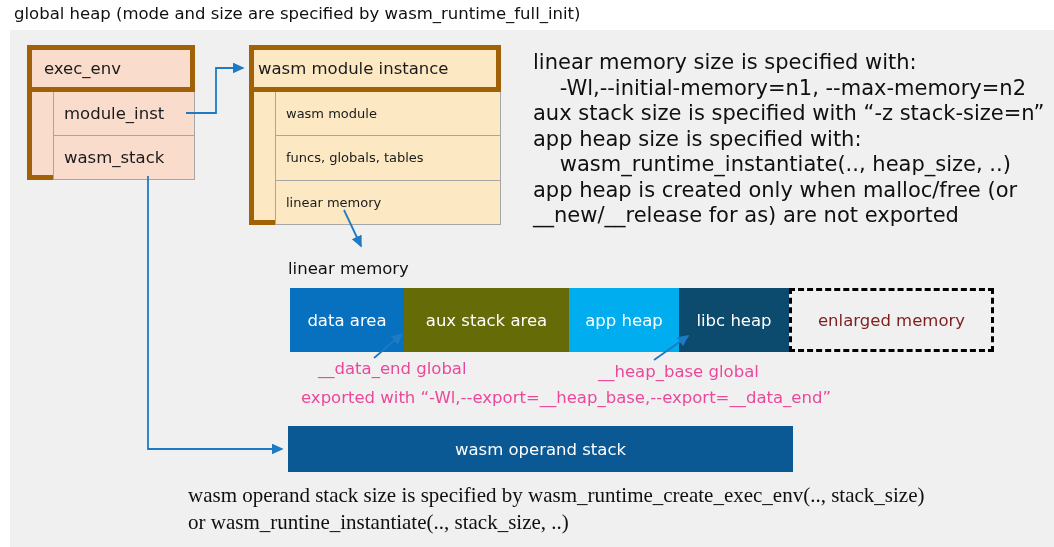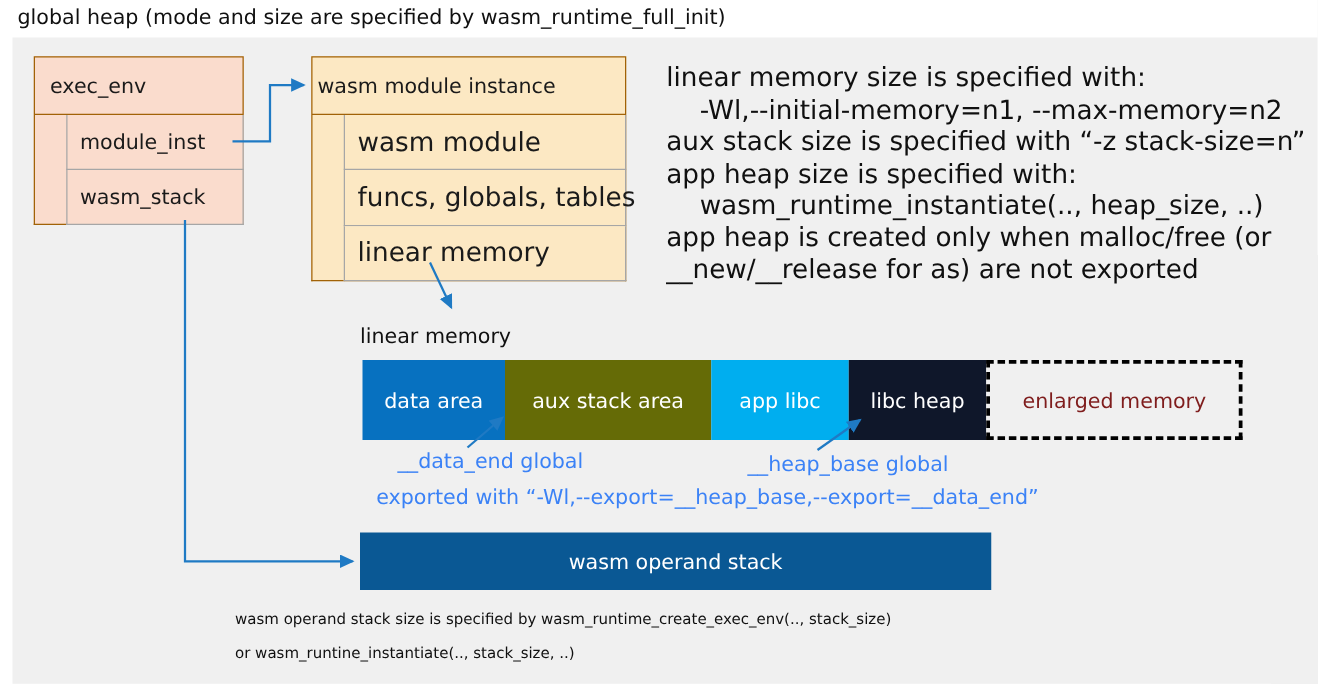--- a/index.html
+++ b/index.html
@@ -30,21 +30,21 @@
     font-size: 16.5px;
     line-height: 22px;
     color: #101010;
     white-space: nowrap;
   }
 
   
   .box {
     position: absolute;
     box-sizing: border-box;
-    border: 1px solid #a16207;
+    border: 5px solid #a16207;
     font-size: 16.5px;
     color: #1a1a1a;
     display: flex;
     align-items: center;
     white-space: nowrap;
   }
   .exec-head {
     left: 27px; top: 45px; width: 168px; height: 47px;
     background: #fadccd;
     padding-left: 12px;
@@ -88,21 +88,21 @@
   }
   .mod-row {
     box-sizing: border-box;
     height: 44.3px;
     border: 1px solid #a6a6a6;
     border-top: none;
     background: #fce8c3;
     display: flex;
     align-items: center;
     padding-left: 10px;
-    font-size: 21px;
+    font-size: 13px;
     white-space: nowrap;
   }
 
   
   .note-right {
     position: absolute;
     left: 533px;
     top: 50px;
     font-size: 21px;
     line-height: 25.5px;
@@ -150,33 +150,34 @@
     display: flex;
     align-items: center;
     justify-content: center;
     white-space: nowrap;
   }
 
   
   .anno {
     position: absolute;
     font-size: 16.5px;
-    color: #3b82f6;
+    color: #ec4899;
     white-space: nowrap;
   }
   .anno-data-end { left: 318px; top: 359px; }
   .anno-heap-base { left: 598px; top: 362px; }
   .anno-exported { left: 301px; top: 388px; }
   .note-bottom {
     position: absolute;
     left: 188px; top: 482px;
-    font-size: 12px;
+    font-size: 21px;
     line-height: 27px;
     color: #101010;
     white-space: pre;
+    font-family: Liberation Serif, serif;
   }
 
   svg.arrows {
     position: absolute;
     left: 0; top: 0;
     width: 1054px; height: 547px;
     pointer-events: none;
   }
 </style>
 </head>
@@ -206,22 +207,22 @@
 aux stack size is specified with “-z stack-size=n”
 app heap size is specified with:
     wasm_runtime_instantiate(.., heap_size, ..)
 app heap is created only when malloc/free (or
 __new/__release for as) are not exported</div>
 
 <div class="lm-label">linear memory</div>
 <div class="membar">
     <div class="seg" style="width: 114px; background: rgb(7, 113, 192);">data area</div>
     <div class="seg" style="width: 165px; background: rgb(101, 107, 6);">aux stack area</div>
-    <div class="seg" style="width: 110px; background: rgb(0, 174, 239);">app libc</div>
-    <div class="seg" style="width: 110px; background: #0f172a;">libc heap</div>
+    <div class="seg" style="width: 110px; background: rgb(0, 174, 239);">app heap</div>
+    <div class="seg" style="width: 110px; background: #0c4a6e;">libc heap</div>
     <div class="seg enlarged" style="width: 205px;">enlarged memory</div>
   </div>
 
 <div class="anno anno-data-end">__data_end global</div>
 <div class="anno anno-heap-base">__heap_base global</div>
 <div class="anno anno-exported">exported with “-Wl,--export=__heap_base,--export=__data_end”</div>
 
 <div class="opstack" style="background: rgb(10, 88, 148);">wasm operand stack</div>
 
 <div class="note-bottom">wasm operand stack size is specified by wasm_runtime_create_exec_env(.., stack_size)

